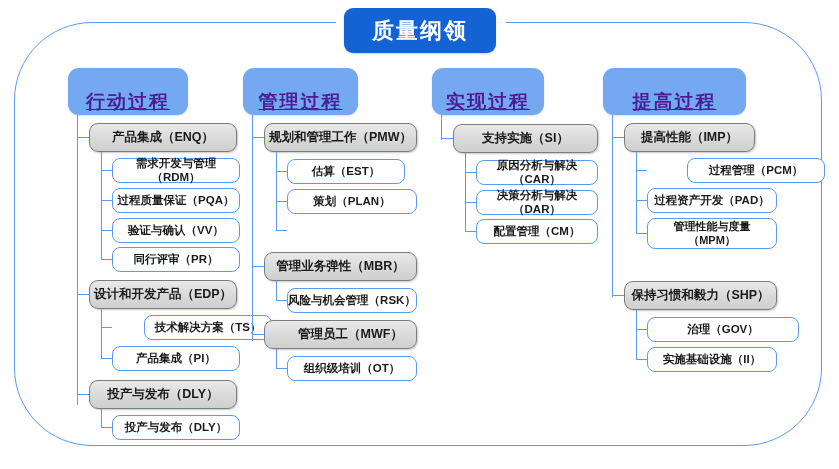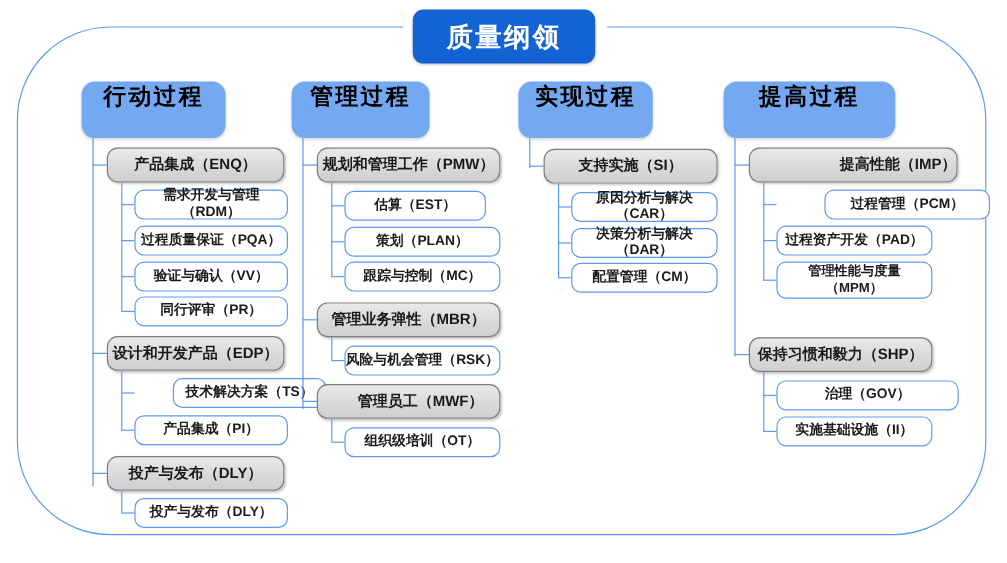--- a/index.html
+++ b/index.html
@@ -43,26 +43,27 @@
     display:flex;align-items:center;justify-content:center;
     box-shadow:0 1px 2px rgba(0,0,0,.18);
   }
 
   
   .col-head{
     position:absolute;
     height:47px;
     background:#74A9F2;
     border-radius:11px;
-    color:#000000;
+    color:#4c1d95;
     font-size:19px;
     font-weight:700;
     letter-spacing:2px;
-    display:flex;align-items:flex-start;justify-content:center;
+    display:flex;align-items:flex-end;justify-content:center;
     box-shadow:0 1px 2px rgba(0,0,0,.14);
+    text-decoration:underline;
   }
 
   
   .grp{
     position:absolute;
     background:linear-gradient(180deg,#e9e9e9 0%,#d9d9d9 55%,#cfcfcf 100%);
     border:1.4px solid #7c7c7c;
     border-radius:9px;
     color:#1a1a1a;
     font-size:12.5px;
@@ -177,23 +178,20 @@
   <div class="h-line" style="left:276px;top:171px;width:11px;"></div>
   <div class="h-line" style="left:276px;top:201px;width:11px;"></div>
   <div class="h-line" style="left:276px;top:230px;width:11px;"></div>
 
   <div class="leaf" style="left:287px;top:159px;width:118px;height:25px;">
     <span>估算（EST）</span>
   </div>
   <div class="leaf" style="left:287px;top:189px;width:130px;height:25px;">
     <span>策划（PLAN）</span>
   </div>
-  <div class="leaf" style="left:287px;top:218px;width:130px;height:25px;">
-    <span>跟踪与控制（MC）</span>
-  </div>
 
   <div class="grp" style="left:264px;top:252px;width:153px;height:29px;">
     <span>管理业务弹性（MBR）</span>
   </div>
   <div class="v-line" style="left:276px;top:281px;height:19px;"></div>
   <div class="h-line" style="left:276px;top:300px;width:11px;"></div>
   <div class="leaf" style="left:287px;top:288px;width:130px;height:25px;">
     <span>风险与机会管理（RSK）</span>
   </div>
 
@@ -230,21 +228,21 @@
     <span>配置管理（CM）</span>
   </div>
 
   <div class="col-head" style="left:603px;top:68px;width:143px;">
     <span>提高过程</span>
   </div>
   <div class="v-line" style="left:612px;top:115px;height:182px;"></div>
   <div class="h-line" style="left:612px;top:137px;width:12px;"></div>
   <div class="h-line" style="left:612px;top:295px;width:12px;"></div>
 
-  <div class="grp" style="left:624px;top:123px;width:174px;height:29px;justify-content:flex-end;">
+  <div class="grp" style="left:624px;top:123px;width:131px;height:29px;">
     <span>提高性能（IMP）</span>
   </div>
   <div class="v-line" style="left:636px;top:152px;height:82px;"></div>
   <div class="h-line" style="left:636px;top:170px;width:11px;"></div>
   <div class="h-line" style="left:636px;top:200px;width:11px;"></div>
   <div class="h-line" style="left:636px;top:233px;width:11px;"></div>
 
   <div class="leaf" style="left:647px;top:158px;width:138px;height:25px;margin-left:40px;">
     <span>过程管理（PCM）</span>
   </div>

